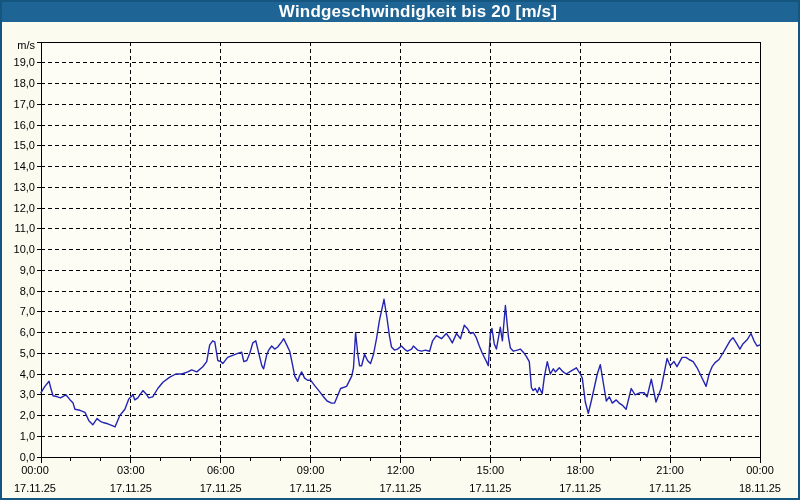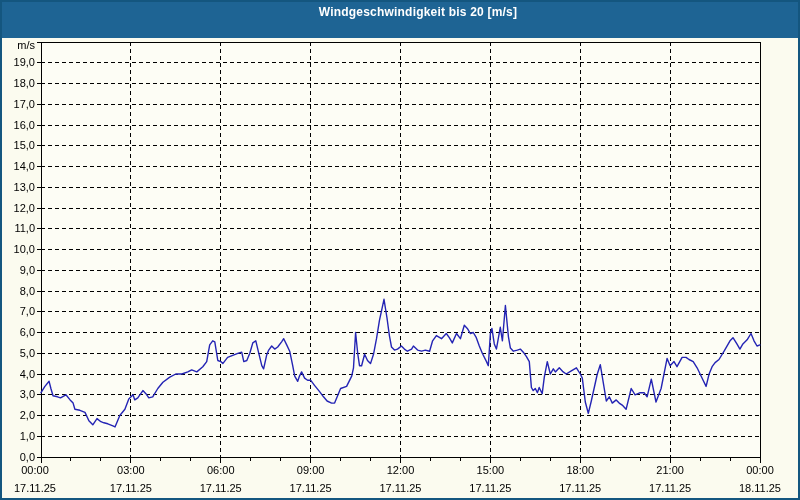--- a/index.html
+++ b/index.html
@@ -6,24 +6,24 @@
   .window{
     position:relative;
     width:800px;height:500px;
     box-sizing:border-box;
     border:2px solid #14567f;
     background:#fbfbef;
     font-family:"Liberation Sans", sans-serif;
     overflow:hidden;
   }
   .titlebar{
-    position:absolute;left:0;top:0;right:0;height:36px;
+    position:absolute;left:0;top:0;right:0;height:20px;
     background:#1e6494;
     color:#ffffff;
-    font-size:12px;font-weight:bold;
+    font-size:17px;font-weight:bold;
     text-align:center;line-height:20px;
     letter-spacing:0.2px;
     padding-left:36px;
   }
   .plot-svg{position:absolute;left:0;top:0;width:796px;height:496px;}
   .plot-svg text{font-family:"Liberation Sans", sans-serif;}
 </style>
 </head>
 <body>
 

